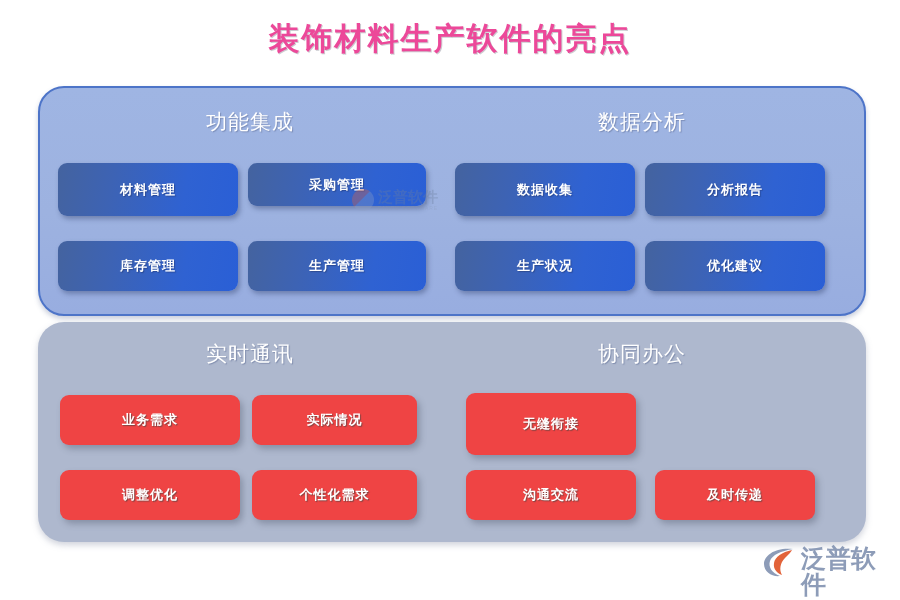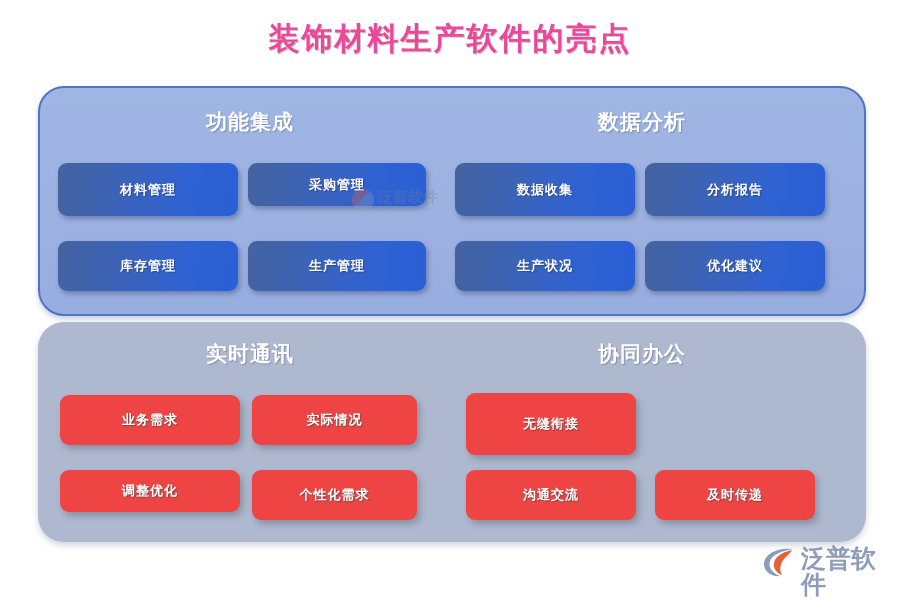--- a/index.html
+++ b/index.html
@@ -57,21 +57,21 @@
     height: 220px;
     background: #aeb8ce;
     border-radius: 26px;
     box-shadow: 0 3px 6px rgba(120,130,155,0.35);
   }
 
   
   .group-heading {
     position: absolute;
     font-size: 21px;
-    font-weight: bold;
+    font-weight: normal;
     color: #ffffff;
     text-align: center;
     letter-spacing: 1px;
     text-shadow: 1px 1px 1px rgba(95,110,150,0.55);
     white-space: nowrap;
   }
   .gh-1 { left: 60px;  top: 108px; width: 380px; }
   .gh-2 { left: 452px; top: 108px; width: 380px; }
   .gh-3 { left: 60px;  top: 340px; width: 380px; }
   .gh-4 { left: 452px; top: 340px; width: 380px; }
@@ -212,21 +212,21 @@
   <div class="item item-blue" style="left:248px; top:241px; width:178px; height:50px;">生产管理</div>
 
   <div class="item item-blue" style="left:455px; top:241px; width:180px; height:50px;">生产状况</div>
   <div class="item item-blue" style="left:645px; top:241px; width:180px; height:50px;">优化建议</div>
 
   <div class="item item-green" style="left:60px;  top:395px; width:180px; height:50px;">业务需求</div>
   <div class="item item-green" style="left:252px; top:395px; width:165px; height:50px;">实际情况</div>
 
   <div class="item item-green" style="left:466px; top:393px; width:170px; height:62px;">无缝衔接</div>
 
-  <div class="item item-green" style="left:60px;  top:470px; width:180px; height:42px;">调整优化</div>
+  <div class="item item-green" style="left:60px;  top:470px; width:180px; height:50px;">调整优化</div>
   <div class="item item-green" style="left:252px; top:470px; width:165px; height:50px;">个性化需求</div>
 
   <div class="item item-green" style="left:466px; top:470px; width:170px; height:50px;">沟通交流</div>
   <div class="item item-green" style="left:655px; top:470px; width:160px; height:50px;">及时传递</div>
 
   <div class="brand">
     <div class="brand-mark">
       <svg width="34" height="32" viewBox="0 0 34 32" xmlns="http://www.w3.org/2000/svg">
         <path d="M31 3 C14 1, 2 9, 2 18 C2 26, 10 31, 18 30 C10 27, 6 21, 8 15 C10 9, 19 5, 31 3 Z" fill="#8d9cb8"></path>
         <path d="M30 4 C20 6, 13 11, 12 17 C11 23, 15 27, 20 29 C17 24, 18 17, 23 12 C26 9, 29 6, 30 4 Z" fill="#e2633a"></path>

